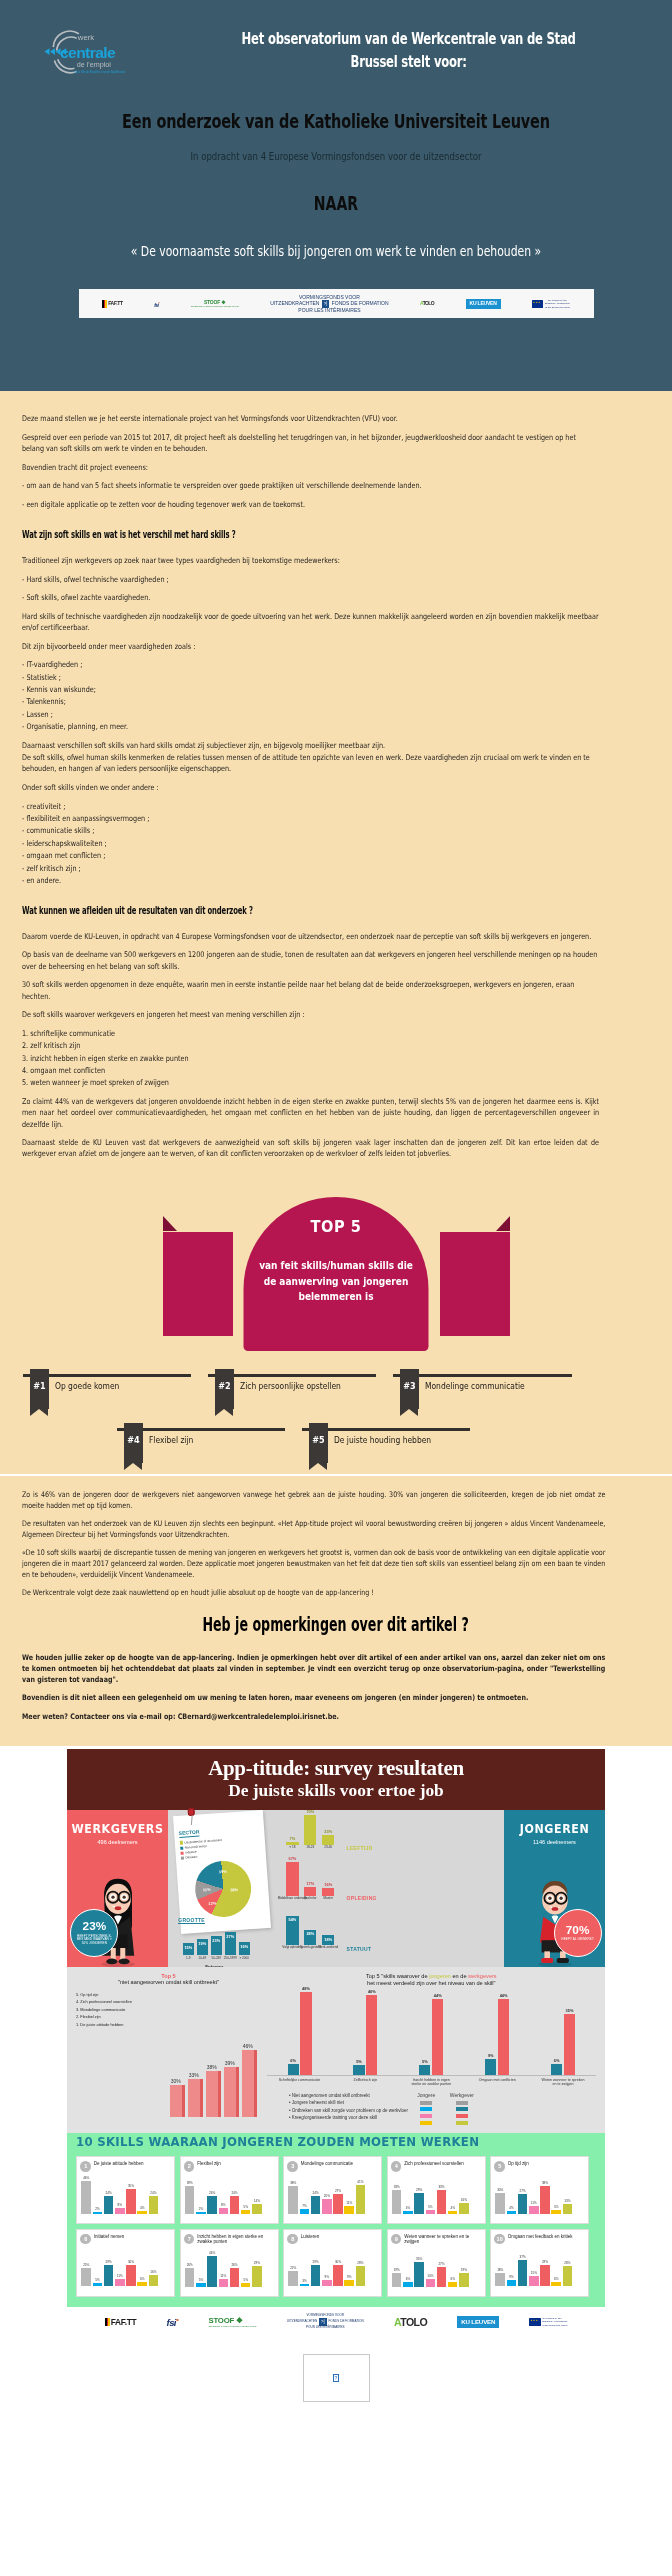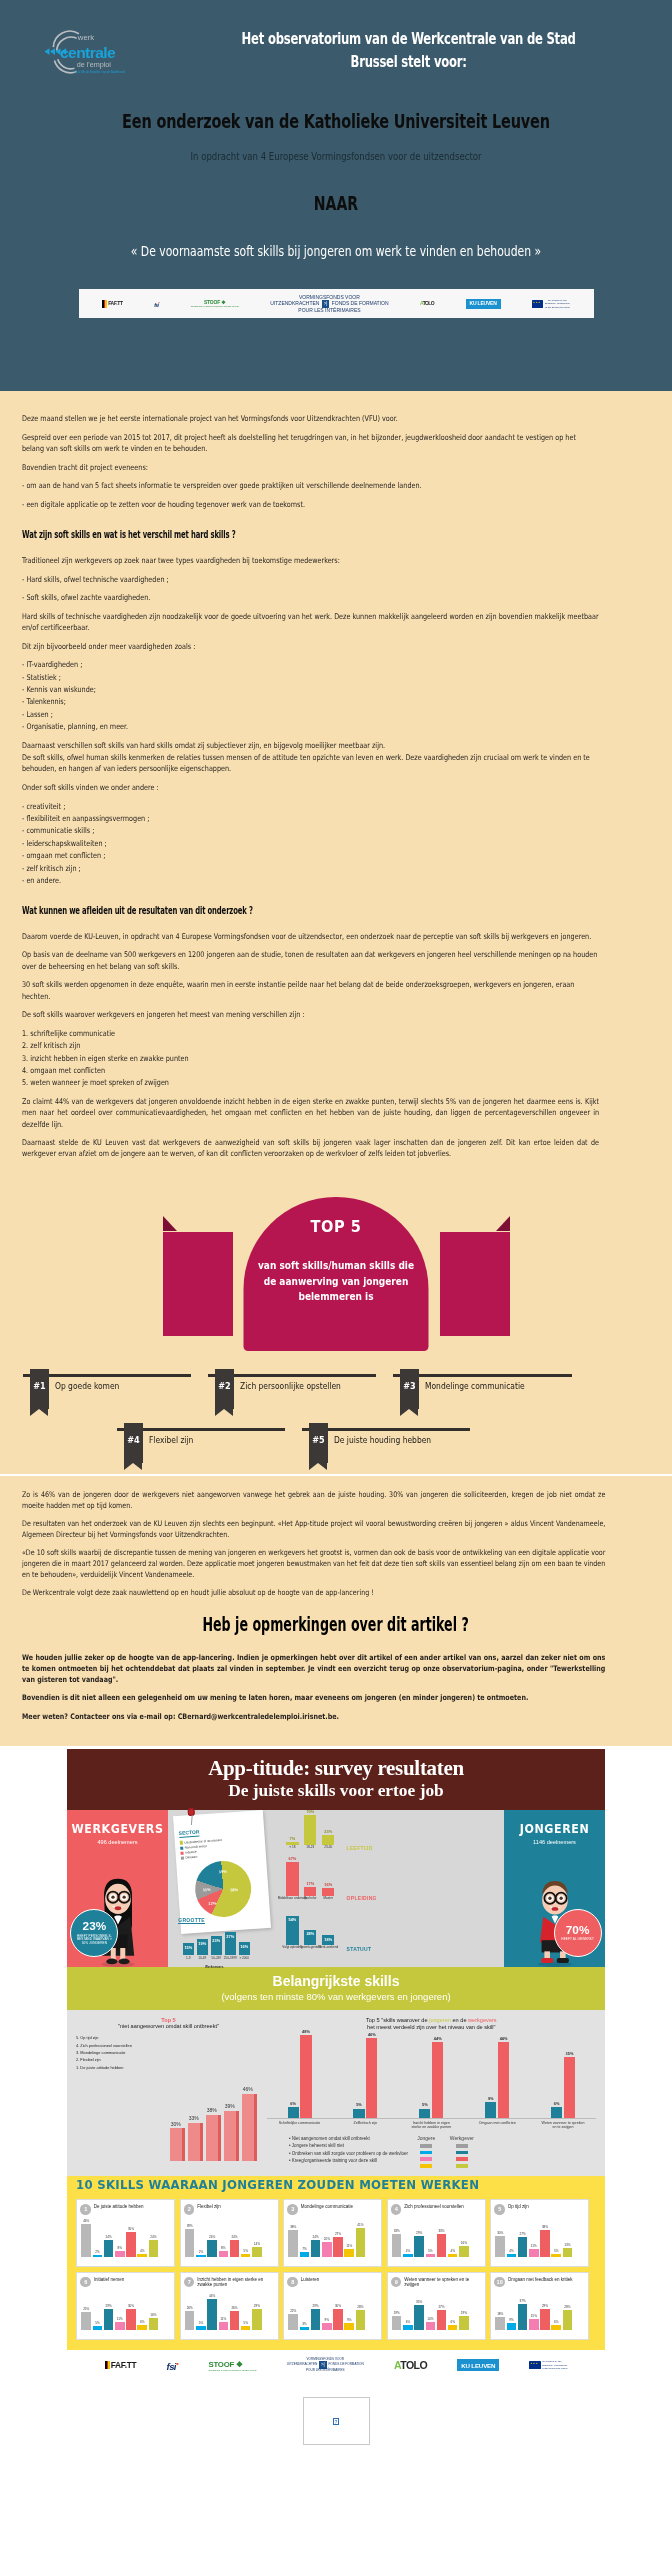--- a/index.html
+++ b/index.html
@@ -261,21 +261,21 @@
   .bc-bar span { position:absolute; top:-6.2px; left:50%; transform:translateX(-50%); font-size:3.9px; font-weight:bold; color:#333;}
   .bc-labels { display:flex; justify-content:space-around; margin-top:1.7px;}
   .bc-labels div { width:44px; text-align:center; font-size:3.6px; color:#333; line-height:1.2;}
 
   .legend-box { display:flex; gap:9px; margin-top:5.6px; padding-left:22.4px; align-items:flex-start;}
   .lb-items { font-size:4.5px; line-height:1.65; color:#333;}
   .lb-cols { display:flex; gap:14.6px; }
   .lb-col { text-align:center; font-size:5px; color:#444;}
   .lb-sw { width:12.3px; height:3.9px; margin:2.8px auto 2.8px auto;}
 
-  .tenskills { background:#fde047; padding:2.2px 9px 10px 9px;}
+  .tenskills { background:#86efac; padding:2.2px 9px 10px 9px;}
   .ts-title { color:#1e8099; font-family:"Liberation Sans Narrow","DejaVu Sans Condensed","Liberation Sans", sans-serif; font-weight:bold; font-size:13px; line-height:1.1; letter-spacing:0.3px; margin-bottom:6.7px;}
   .ts-grid { display:flex; flex-wrap:wrap; gap:4.5px;}
   .ts-card { width:99px; height:68px; background:#fff; border:0.6px solid #dcdcdc; padding:3.9px 3.4px 2.2px 3.4px; position:relative;}
   .ts-head { display:flex; align-items:flex-start; gap:2.8px; margin-bottom:2.2px;}
   .ts-num { width:10.6px; height:10.6px; border-radius:50%; background:#b8b8b8; color:#fff; font-size:5.6px; font-weight:bold; text-align:center; line-height:10.6px; flex:0 0 10.6px;}
   .ts-name { font-size:4.5px; color:#222; line-height:1.2; font-family:"Liberation Sans Narrow","Liberation Sans",sans-serif;}
   .ts-bars { display:flex; align-items:flex-end; height:40px; gap:1.7px; padding-left:1.1px;}
   .ts-bar { width:9.5px; position:relative;}
   .ts-bar i { position:absolute; top:-5px; left:50%; transform:translateX(-50%); font-size:3.1px; font-style:normal; color:#333; white-space:nowrap;}
 
@@ -385,21 +385,21 @@
     <p class="just">Zo claimt 44% van de werkgevers dat jongeren onvoldoende inzicht hebben in de eigen sterke en zwakke punten, terwijl slechts 5% van de jongeren het daarmee eens is. Kijkt men naar het oordeel over communicatievaardigheden, het omgaan met conflicten en het hebben van de juiste houding, dan liggen de percentageverschillen ongeveer in dezelfde lijn.</p>
     <p class="just">Daarnaast stelde de KU Leuven vast dat werkgevers de aanwezigheid van soft skills bij jongeren vaak lager inschatten dan de jongeren zelf. Dit kan ertoe leiden dat de werkgever ervan afziet om de jongere aan te werven, of kan dit conflicten veroorzaken op de werkvloer of zelfs leiden tot jobverlies.</p>
   </section>
 
   <section class="top5-zone">
     <div class="ribbon-wrap">
       <div class="rib-left"></div>
       <div class="rib-right"></div>
       <div class="rib-center">
         <div class="rib-top5">TOP 5</div>
-        <div class="rib-sub">van soft skills/human skills die de aanwerving van jongeren belemmeren is</div>
+        <div class="rib-sub">van feit skills/human skills die de aanwerving van jongeren belemmeren is</div>
       </div>
     </div>
   </section>
 
   <section class="banner-grid">
     <div class="banner-row">
       <div class="banner-item">
         <div class="banner-rod" style="width:168px;"></div>
         <div class="banner-flag">#1</div>
         <div class="banner-label">Op goede komen</div>
@@ -620,24 +620,20 @@
             <rect x="30" y="154" width="22" height="9" rx="4" fill="#d6232b"></rect>
             <rect x="58" y="154" width="22" height="9" rx="4" fill="#1b1b1b"></rect>
           </svg>
           <div class="bubble red">
             <div class="big">70%</div>
             <div class="small">HEEFT AL GEWERKT</div>
           </div>
         </div>
       </div>
 
-      <div class="skills-band">
-        <div class="t1">Belangrijkste skills</div>
-        <div class="t2">(volgens ten minste 80% van werkgevers en jongeren)</div>
-      </div>
 
       <div class="mid-section">
 
         <div class="ms-left">
           <div class="ms-top5title">Top 5</div>
           <div class="ms-quote">"niet aangeworven omdat skill ontbreekt"</div>
           <div class="ms-list">
             <div>5. Op tijd zijn</div>
             <div>4. Zich professioneel voorstellen</div>
             <div>3. Mondelinge communicatie</div>

